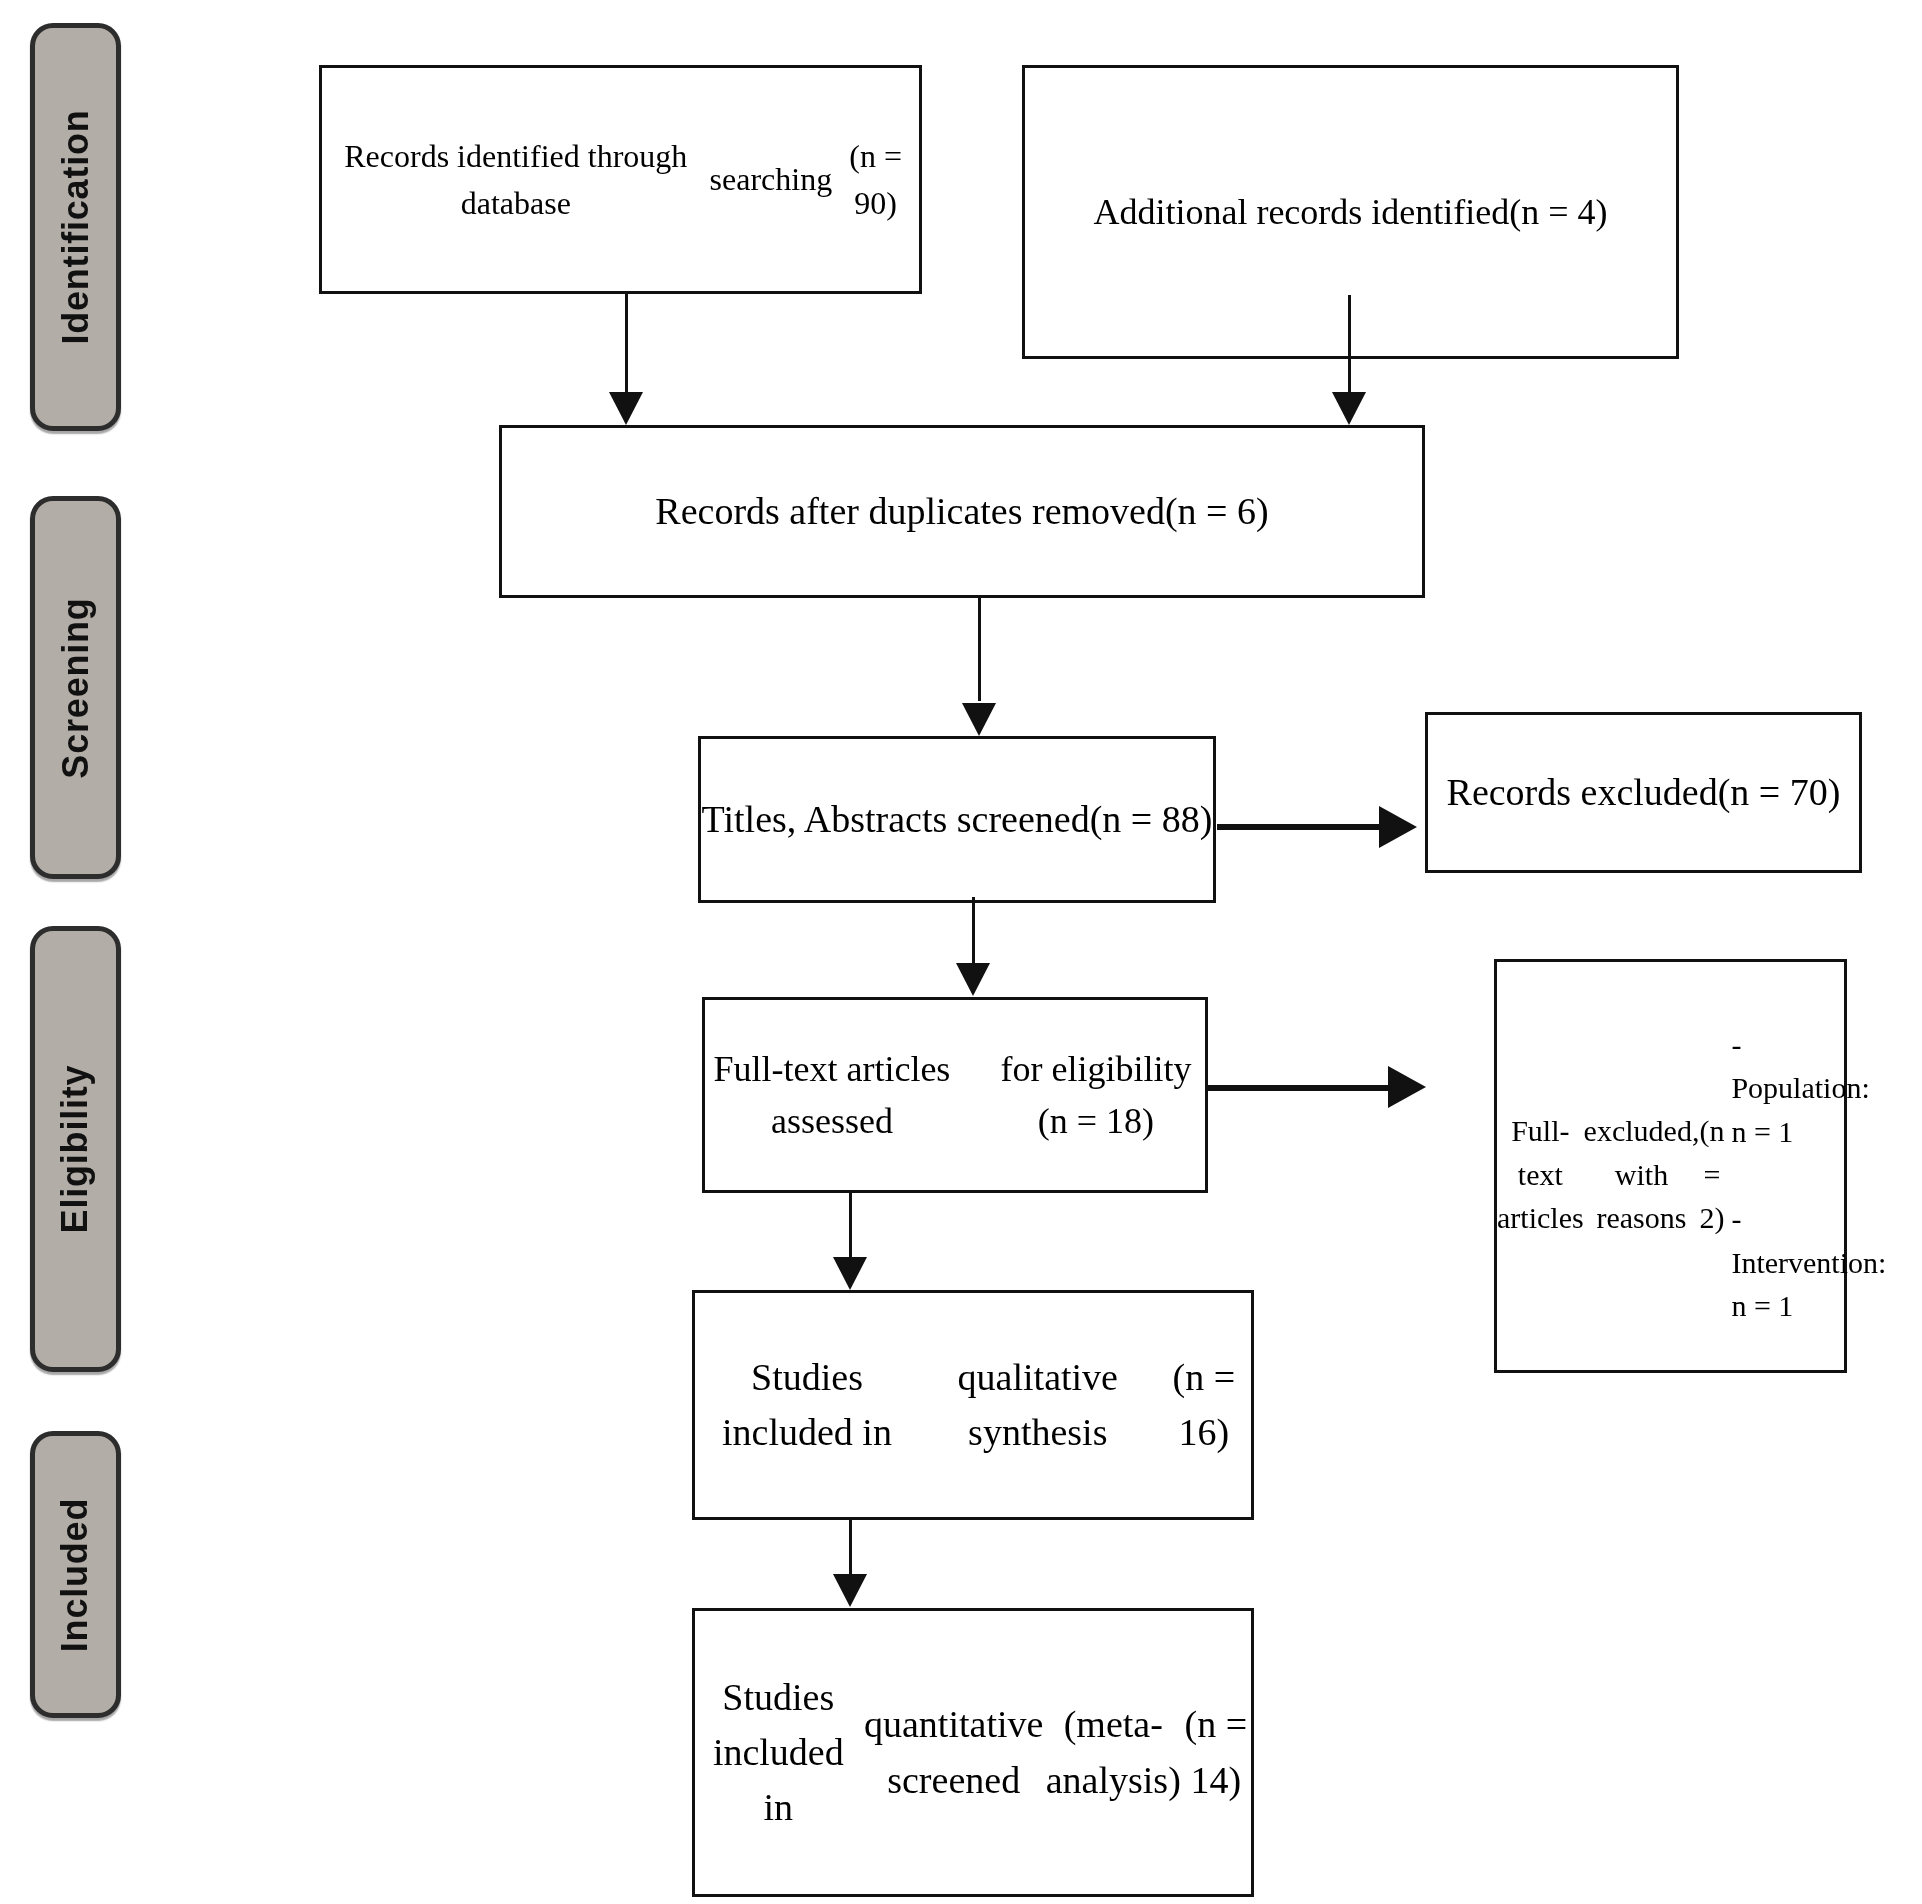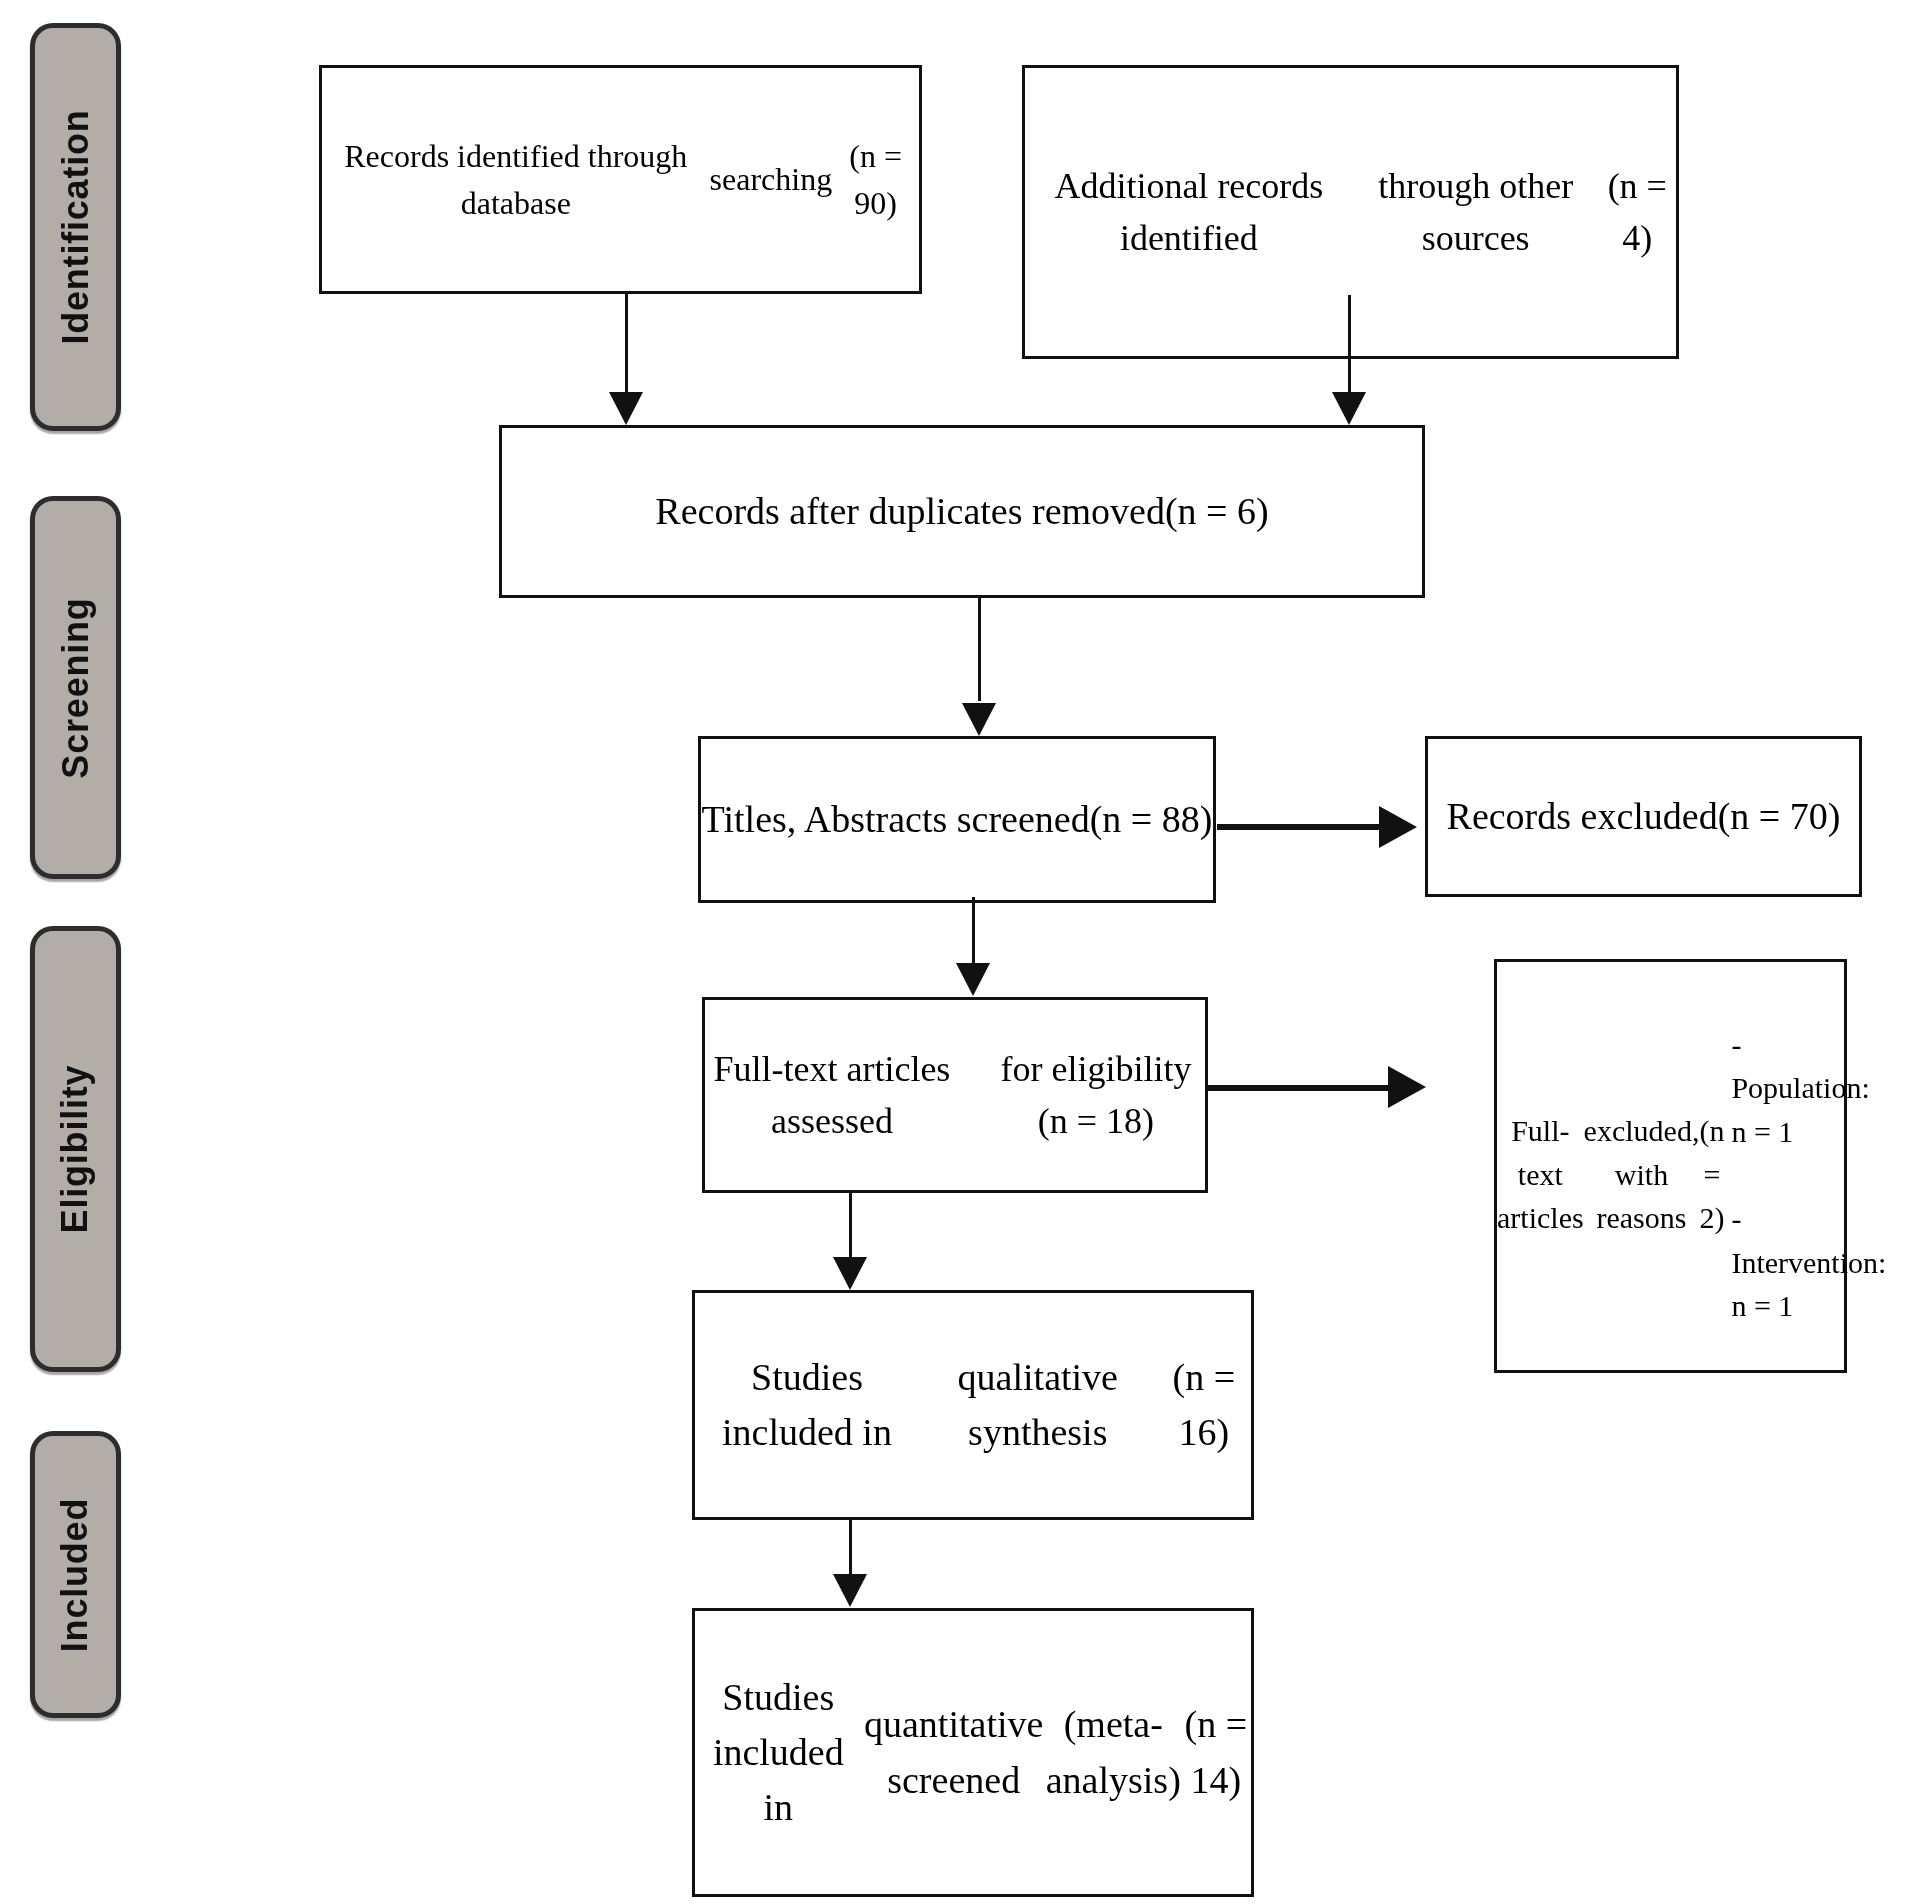--- a/index.html
+++ b/index.html
@@ -53,21 +53,21 @@
     display:flex;flex-direction:row;
     align-items:center;justify-content:center;
     text-align:center;
     line-height:1.45;
   }
   .fbox span{display:block;}
   #box-records-identified{left:319px;top:65px;width:603px;height:229px;font-size:32px;}
   #box-additional-records{left:1022px;top:65px;width:657px;height:294px;font-size:36px;}
   #box-duplicates-removed{left:499px;top:425px;width:926px;height:173px;font-size:38px;}
   #box-titles-screened{left:698px;top:736px;width:518px;height:167px;font-size:38px;}
-  #box-records-excluded{left:1425px;top:736px;width:437px;height:161px;font-size:38px;}
+  #box-records-excluded{left:1425px;top:712px;width:437px;height:161px;font-size:38px;}
   #box-fulltext-assessed{left:702px;top:997px;width:506px;height:196px;font-size:36px;gap:28px;}
   #box-qualitative{left:692px;top:1290px;width:562px;height:230px;font-size:38px;}
   #box-quantitative{left:692px;top:1608px;width:562px;height:289px;font-size:38px;}
 
   #box-fulltext-excluded{
     left:1494px;top:959px;width:353px;height:414px;
     font-size:30px;
     justify-content:flex-start;
     border-width:3px;
     padding-top:16.7px;
@@ -115,21 +115,20 @@
   </div>
 
   <div class="fbox" id="box-records-identified">
     <span>Records identified through database</span>
     <span>searching</span>
     <span>(n = 90)</span>
   </div>
 
   <div class="fbox" id="box-additional-records">
     <span>Additional records identified</span>
-    <span>through other sources</span>
     <span>(n = 4)</span>
   </div>
 
   <div class="fbox" id="box-duplicates-removed">
     <span>Records after duplicates removed</span>
     <span>(n = 6)</span>
   </div>
 
   <div class="fbox" id="box-titles-screened">
     <span>Titles, Abstracts screened</span>

